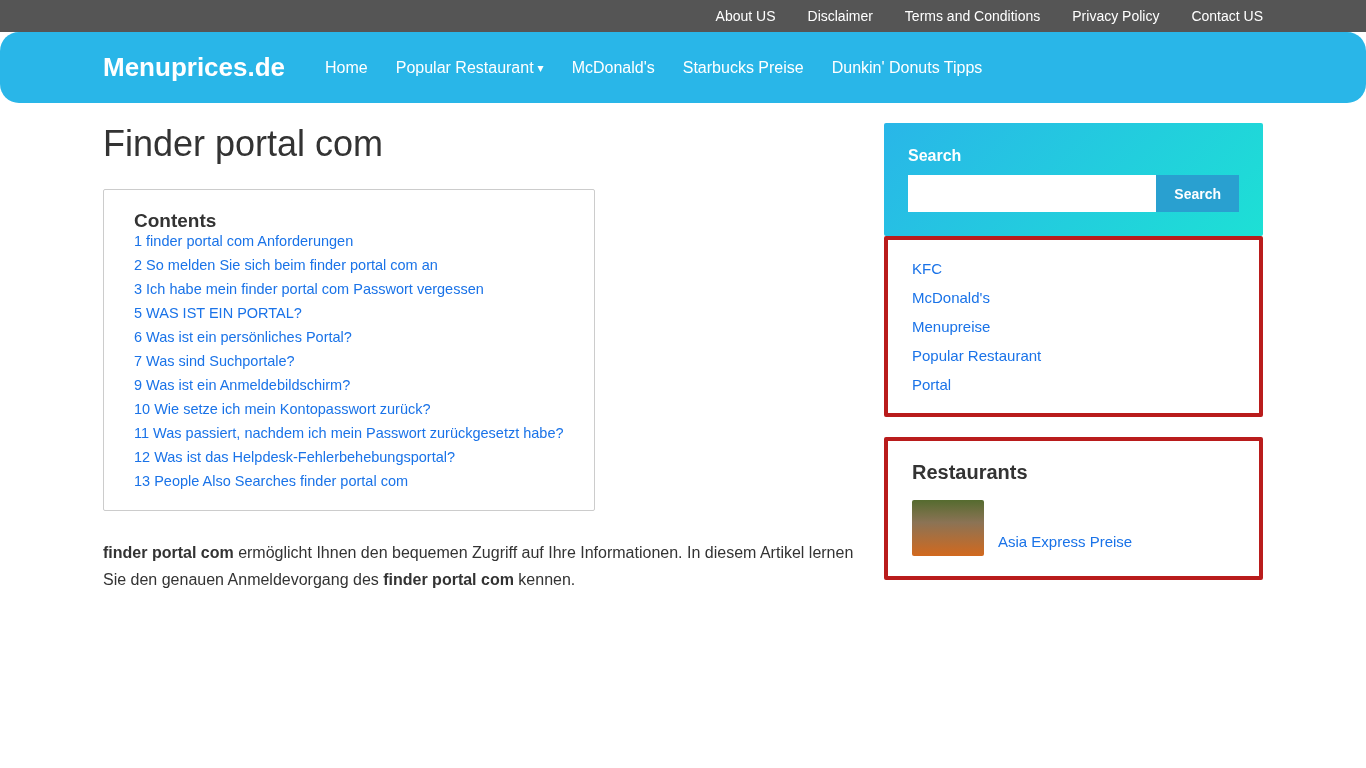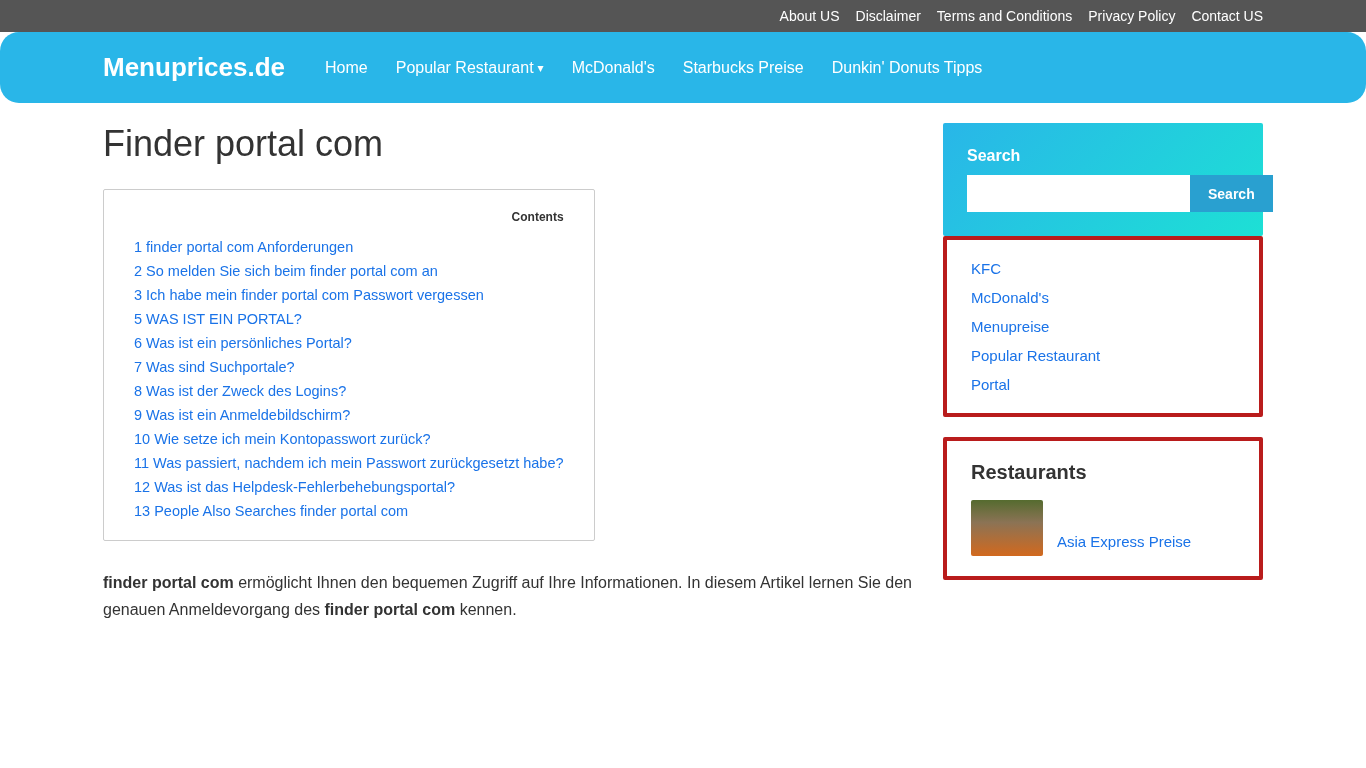--- a/index.html
+++ b/index.html
@@ -10,21 +10,21 @@
       background: #555;
       padding: 8px 0;
       text-align: right;
     }
     .top-bar-inner {
       max-width: 1200px;
       margin: 0 auto;
       padding: 0 20px;
       display: flex;
       justify-content: flex-end;
-      gap: 16px;
+      gap: 32px;
     }
     .top-bar a {
       color: #fff;
       text-decoration: none;
       font-size: 14px;
     }
 
     
     .site-header {
       background: #29b6e8;
@@ -75,21 +75,21 @@
       margin: 0 auto;
       padding: 20px 20px;
       display: flex;
       gap: 30px;
     }
     .main-content {
       flex: 1;
       min-width: 0;
     }
     .sidebar {
-      width: 320px;
+      width: 379px;
       flex-shrink: 0;
     }
 
     
     .page-title {
       font-size: 36px;
       font-weight: 400;
       color: #333;
       margin-bottom: 24px;
     }
@@ -98,24 +98,23 @@
     .contents-box {
       border: 1px solid #ccc;
       border-radius: 2px;
       padding: 20px 30px;
       margin-bottom: 28px;
       display: inline-block;
       min-width: 480px;
       max-width: 600px;
     }
     .contents-title {
-      font-size: 12px;
-      font-weight: bold;
-      text-align: right;
-      margin-bottom: 14px;
+      font-size: 19px;
+      font-weight: bold;
+      text-align: left;
       color: #333;
     }
     .contents-list {
       list-style: none;
       display: flex;
       flex-direction: column;
       gap: 6px;
     }
     .contents-list li a {
       color: #1a73e8;
@@ -260,21 +259,20 @@
     
     <div class="contents-box">
       <div class="contents-title">Contents</div>
       <ul class="contents-list">
         <li><a href="#">1 finder portal com Anforderungen</a></li>
         <li><a href="#">2 So melden Sie sich beim finder portal com an</a></li>
         <li><a href="#">3 Ich habe mein finder portal com Passwort vergessen</a></li>
         <li><a href="#">5 WAS IST EIN PORTAL?</a></li>
         <li><a href="#">6 Was ist ein persönliches Portal?</a></li>
         <li><a href="#">7 Was sind Suchportale?</a></li>
-        <li><a href="#">8 Was ist der Zweck des Logins?</a></li>
         <li><a href="#">9 Was ist ein Anmeldebildschirm?</a></li>
         <li><a href="#">10 Wie setze ich mein Kontopasswort zurück?</a></li>
         <li><a href="#">11 Was passiert, nachdem ich mein Passwort zurückgesetzt habe?</a></li>
         <li><a href="#">12 Was ist das Helpdesk-Fehlerbehebungsportal?</a></li>
         <li><a href="#">13 People Also Searches finder portal com</a></li>
       </ul>
     </div>
 
     
     <p class="article-intro">

